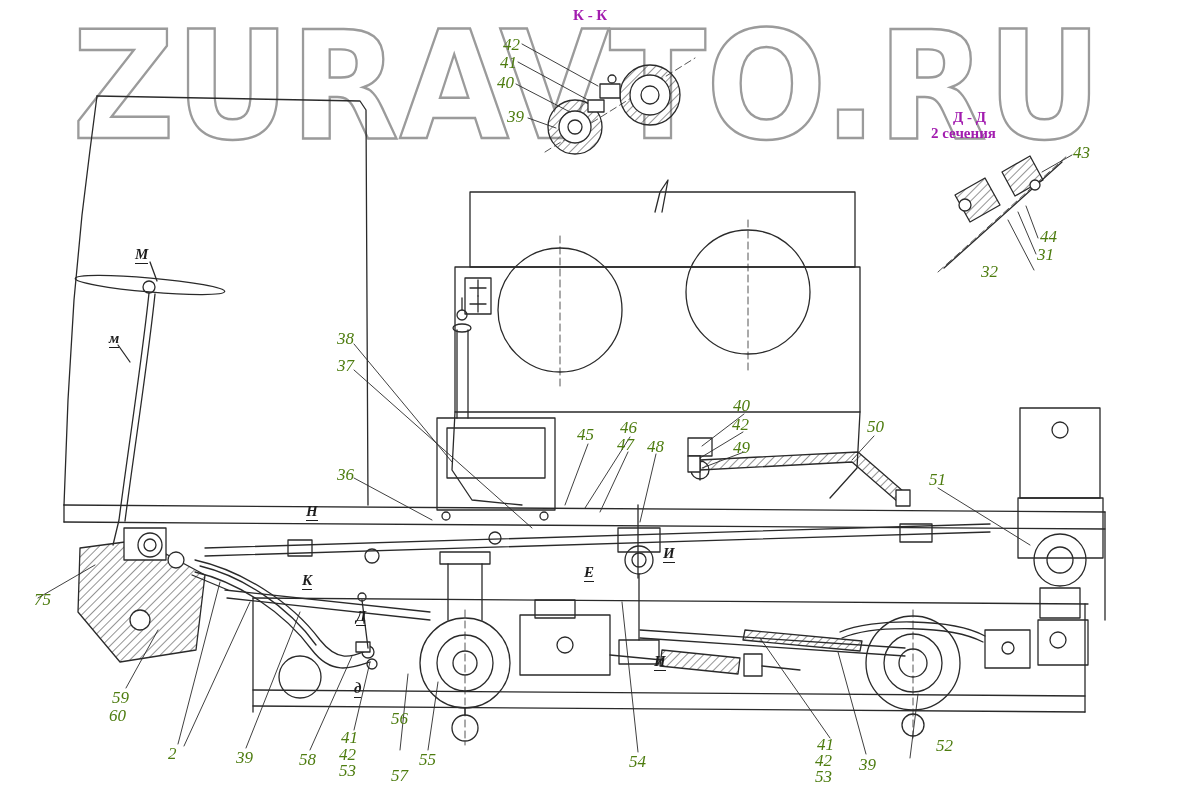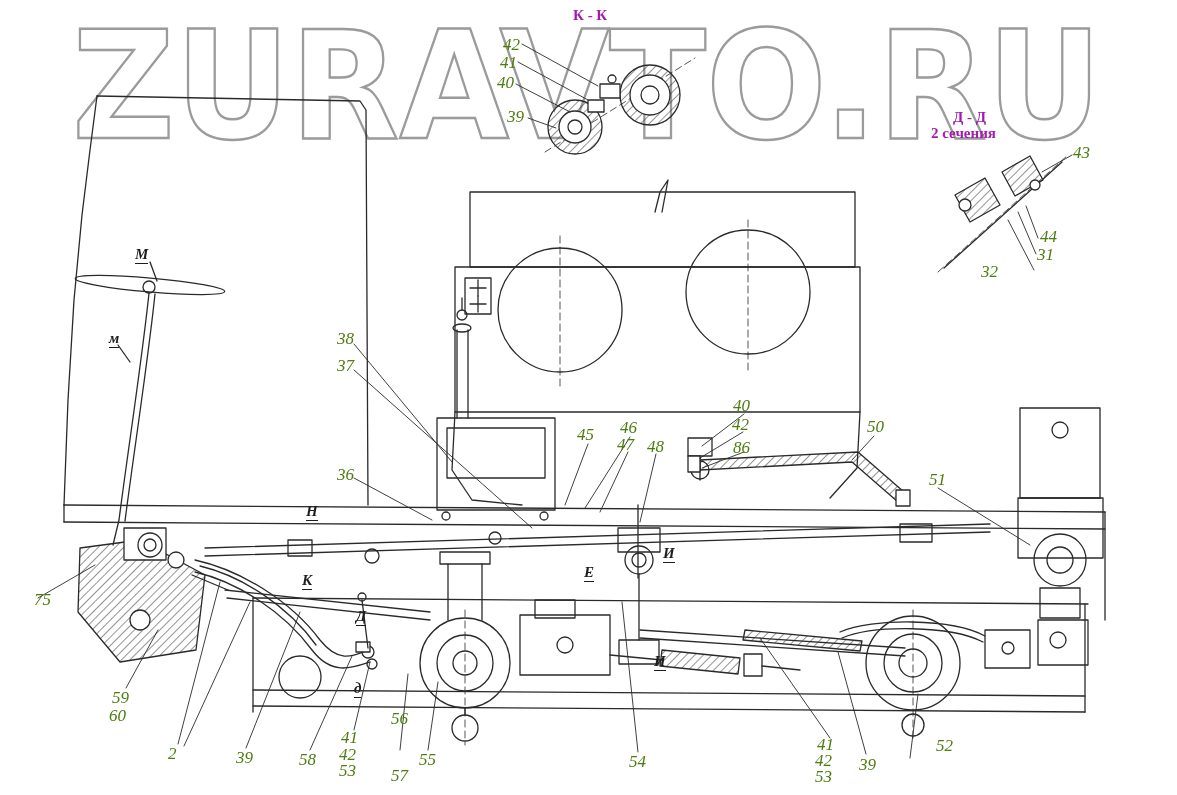--- a/index.html
+++ b/index.html
@@ -264,21 +264,21 @@
       <span class="callout" style="left: 981px; top: 263px;">32</span>
       <span class="callout" style="left: 329px; top: 330px; margin-left: 8px;">38</span>
       <span class="callout" style="left: 337px; top: 357px;">37</span>
       <span class="callout" style="left: 337px; top: 466px;">36</span>
       <span class="callout" style="left: 577px; top: 426px;">45</span>
       <span class="callout" style="left: 620px; top: 419px;">46</span>
       <span class="callout" style="left: 617px; top: 436px;">47</span>
       <span class="callout" style="left: 647px; top: 438px;">48</span>
       <span class="callout" style="left: 733px; top: 397px;">40</span>
       <span class="callout" style="left: 732px; top: 416px;">42</span>
-      <span class="callout" style="left: 733px; top: 439px;">86</span>
+      <span class="callout" style="left: 733px; top: 439px;">49</span>
       <span class="callout" style="left: 867px; top: 418px;">50</span>
       <span class="callout" style="left: 929px; top: 471px;">51</span>
       <span class="callout" style="left: 20px; top: 591px; margin-left: 14px;">75</span>
       <span class="callout" style="left: 112px; top: 689px;">59</span>
       <span class="callout" style="left: 109px; top: 707px;">60</span>
       <span class="callout" style="left: 168px; top: 745px;">2</span>
       <span class="callout" style="left: 236px; top: 749px;">39</span>
       <span class="callout" style="left: 299px; top: 751px;">58</span>
       <span class="callout" style="left: 341px; top: 729px;">41</span>
       <span class="callout" style="left: 339px; top: 746px;">42</span>

